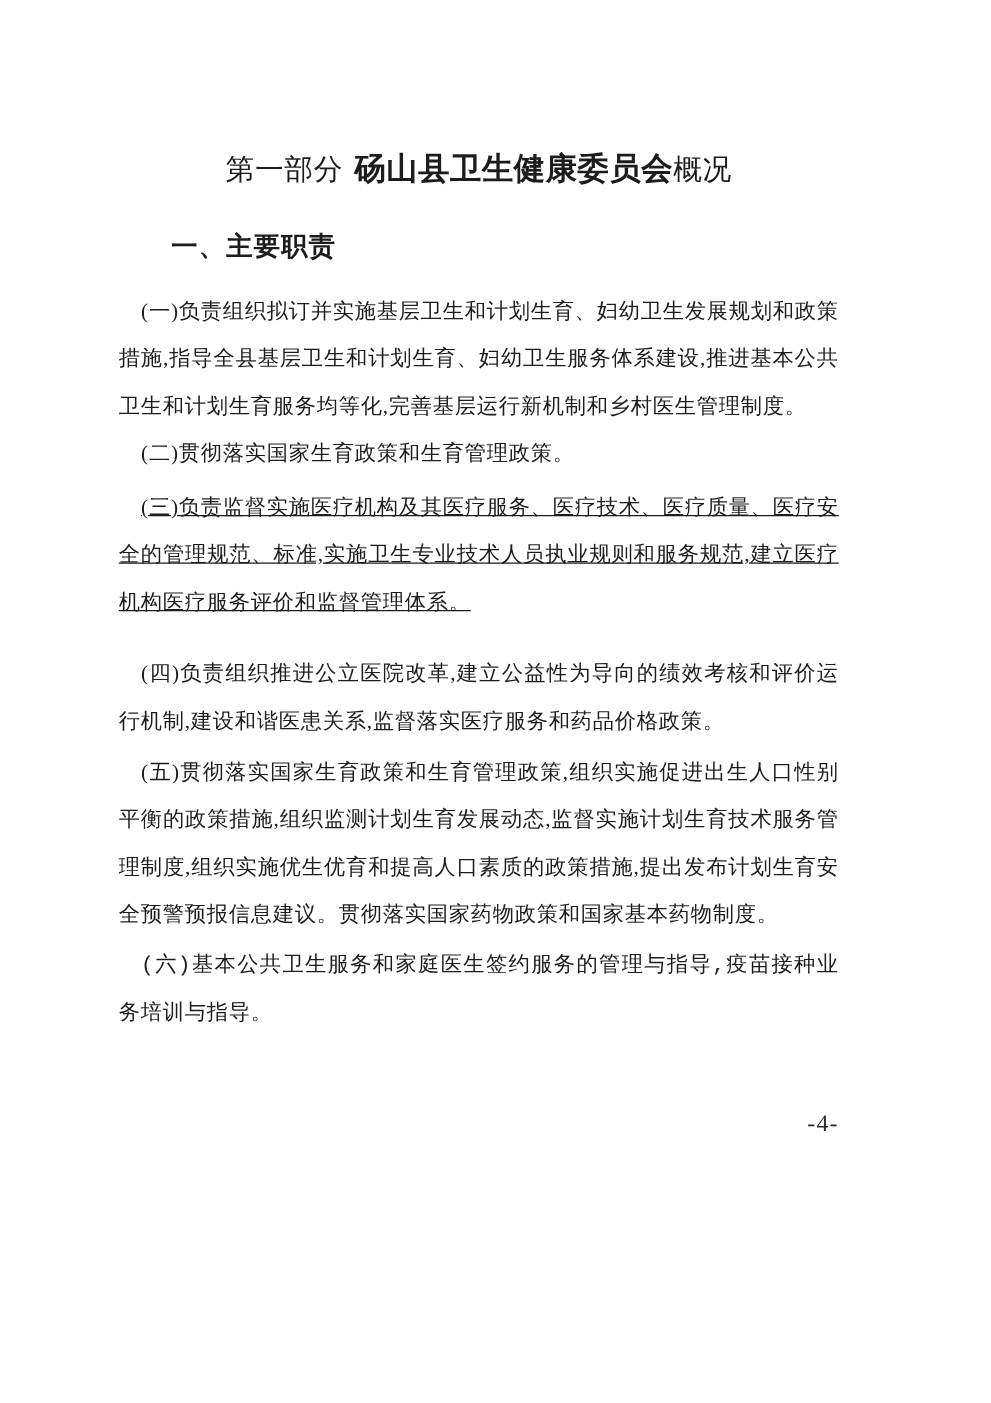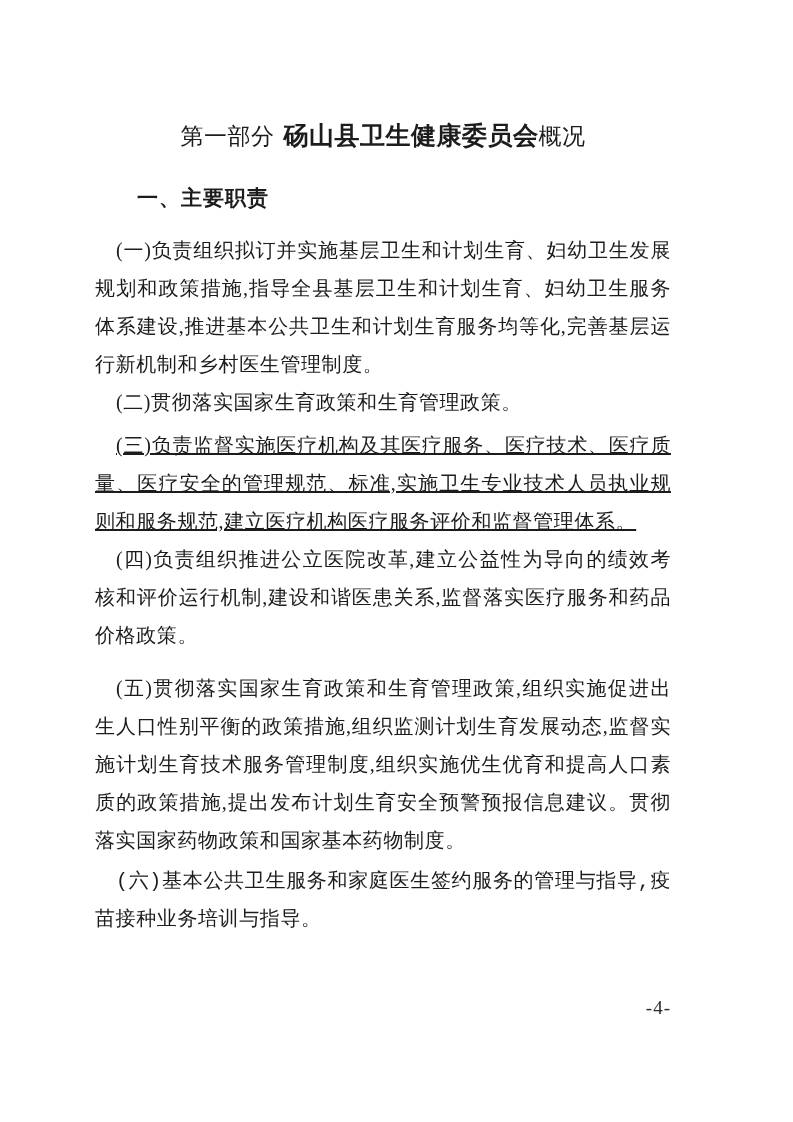--- a/index.html
+++ b/index.html
@@ -39,32 +39,32 @@
   .section-heading {
     margin: 34px 0 0 0;
     font-size: 21px;
     font-weight: 600;
     line-height: 26px;
     text-indent: 2em;
     letter-spacing: 1px;
   }
   .body-para {
     margin: 0;
-    font-size: 20px;
+    font-size: 17px;
     line-height: 38px;
     text-align: justify;
     text-indent: 1.05em;
     letter-spacing: 0.6px;
     word-break: break-all;
   }
   .p1 { margin-top: 20px; }
   .p2 { margin-top: 0; }
   .p3 { margin-top: 5px; text-decoration: underline; }
-  .p4 { }
-  .p5 { margin-top: 15px; }
+  .p4 { margin-top: 19px; }
+  .p5 { margin-top: 3px; }
   .p6 { margin-top: 4px; font-family: Liberation Mono, monospace; }
   .page-number {
     margin-top: 58px;
     text-align: right;
     font-size: 19px;
     letter-spacing: 1px;
     color: #2a2a2a;
   }
 </style>
 </head>

